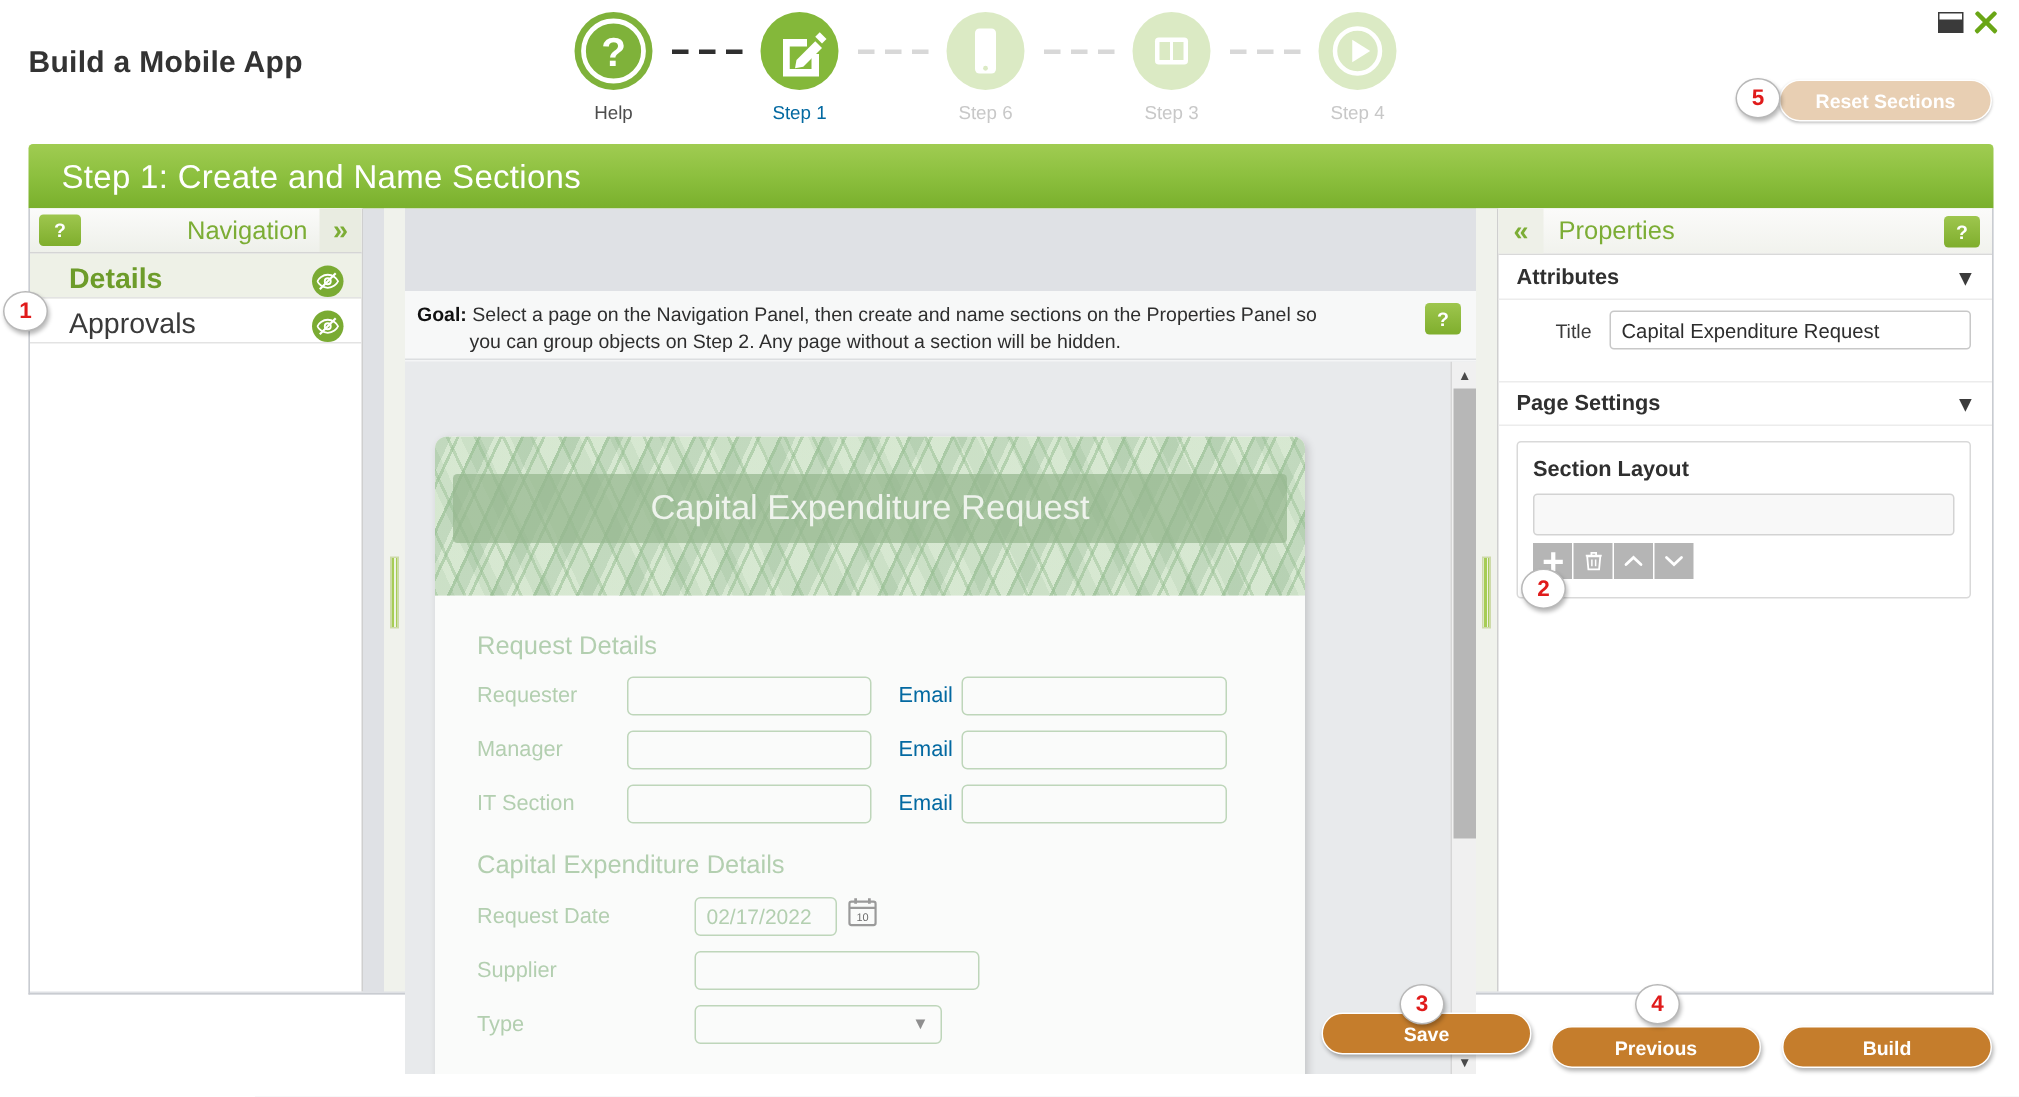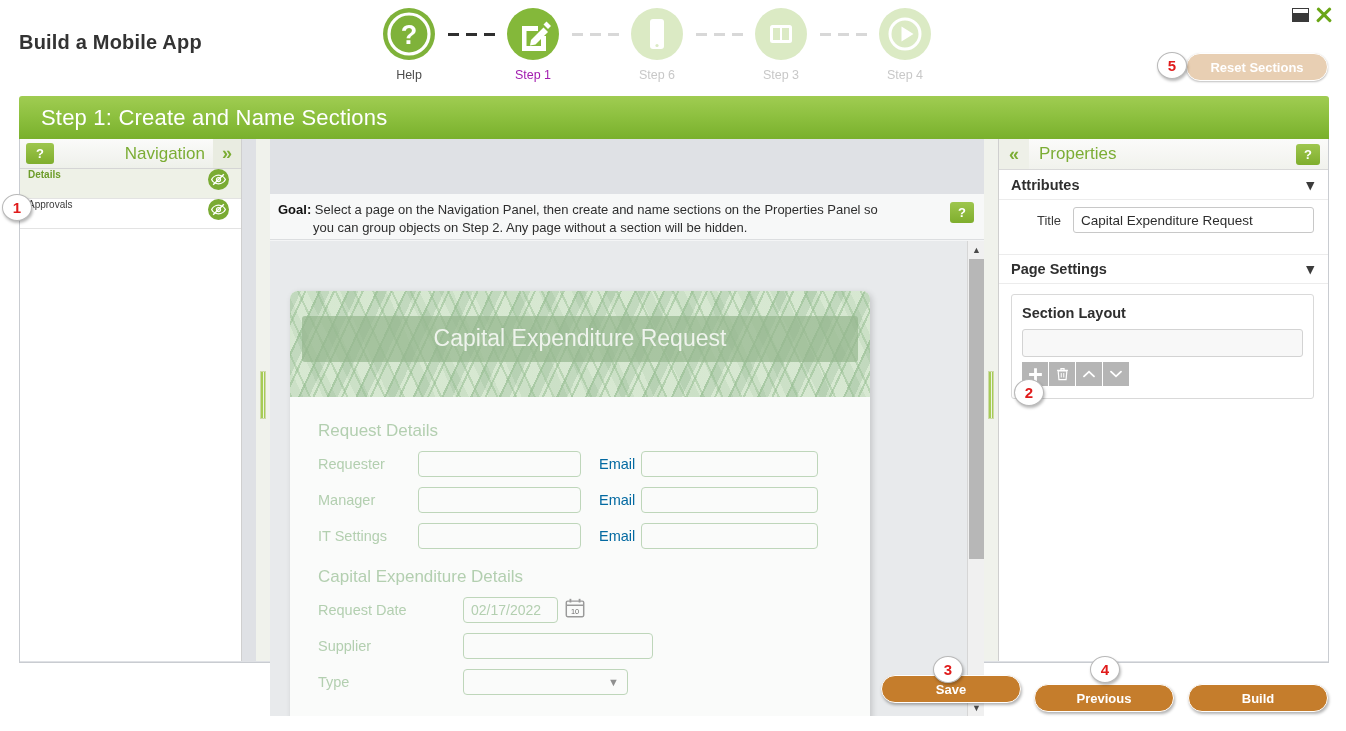--- a/index.html
+++ b/index.html
@@ -40,21 +40,21 @@
   .stepper {
     position: absolute; left: 378px; top: 6px;
     display: flex; align-items: flex-start;
   }
   .step { width: 62px; display: flex; flex-direction: column; align-items: center; }
   .step .bubble {
     width: 56px; height: 56px; border-radius: 50%;
     display: flex; align-items: center; justify-content: center;
   }
   .step .lbl { margin-top: 6px; font-size: 12.5px; color: #8d8d8d; }
-  .step.current .lbl { color: #a21caf; }
+  .step.current .lbl { color: #0369a1; }
   .step.help .lbl { color: #4d4d4d; }
   .step.future .lbl { color: #c8c8c8; }
   .dashes {
     width: 62px; height: 56px; display: flex; align-items: center;
     justify-content: center; gap: 7px;
   }
   .dashes i { display: block; width: 11px; height: 3px; background: #d8d8d8; }
   .dashes.active i { background: #2f2f2f; }
 
   
@@ -116,22 +116,22 @@
     flex: 1; text-align: right; padding-right: 8px;
     font-size: 17px; color: #7cad35;
   }
   .chev-btn {
     width: 28px; height: 29px; background: #e9ece1;
     display: flex; align-items: center; justify-content: center;
     color: #7cad35; font-size: 18px; font-weight: bold;
   }
   .nav-item {
     height: 30px; border-bottom: 1px solid #e3e3e3;
-    display: flex; align-items: flex-start; padding-left: 8px;
-    font-size: 10px; color: #3a3a3a;
+    display: flex; align-items: flex-end; padding-left: 26px;
+    font-size: 19px; color: #3a3a3a;
   }
   .nav-item.selected { background: #eef1e7; color: #6d9c2a; font-weight: bold; }
   .nav-item .eye {
     margin-left: auto; margin-right: 12px;
     width: 21px; height: 21px; border-radius: 50%;
     background: #7aab33;
     display: flex; align-items: center; justify-content: center;
   }
 
   
@@ -459,21 +459,21 @@
           </div>
 
           <div class="frow">
             <span class="flabel" style="width:100px">Manager</span>
             <span class="finput" style="width:163px"></span>
             <span class="ftxt" style="width:60px; padding-left:18px">Email</span>
             <span class="finput" style="width:177px"></span>
           </div>
 
           <div class="frow">
-            <span class="flabel" style="width:100px">IT Settings</span>
+            <span class="flabel" style="width:100px">IT Section</span>
             <span class="finput" style="width:163px"></span>
             <span class="ftxt" style="width:60px; padding-left:18px">Email</span>
             <span class="finput" style="width:177px"></span>
           </div>
 
           <div class="sec-title" style="padding-top:18px">Capital Expenditure Details</div>
 
           <div class="frow">
             <span class="flabel" style="width:145px">Request Date</span>
             <span class="finput" style="width:95px; display:flex; align-items:center;

